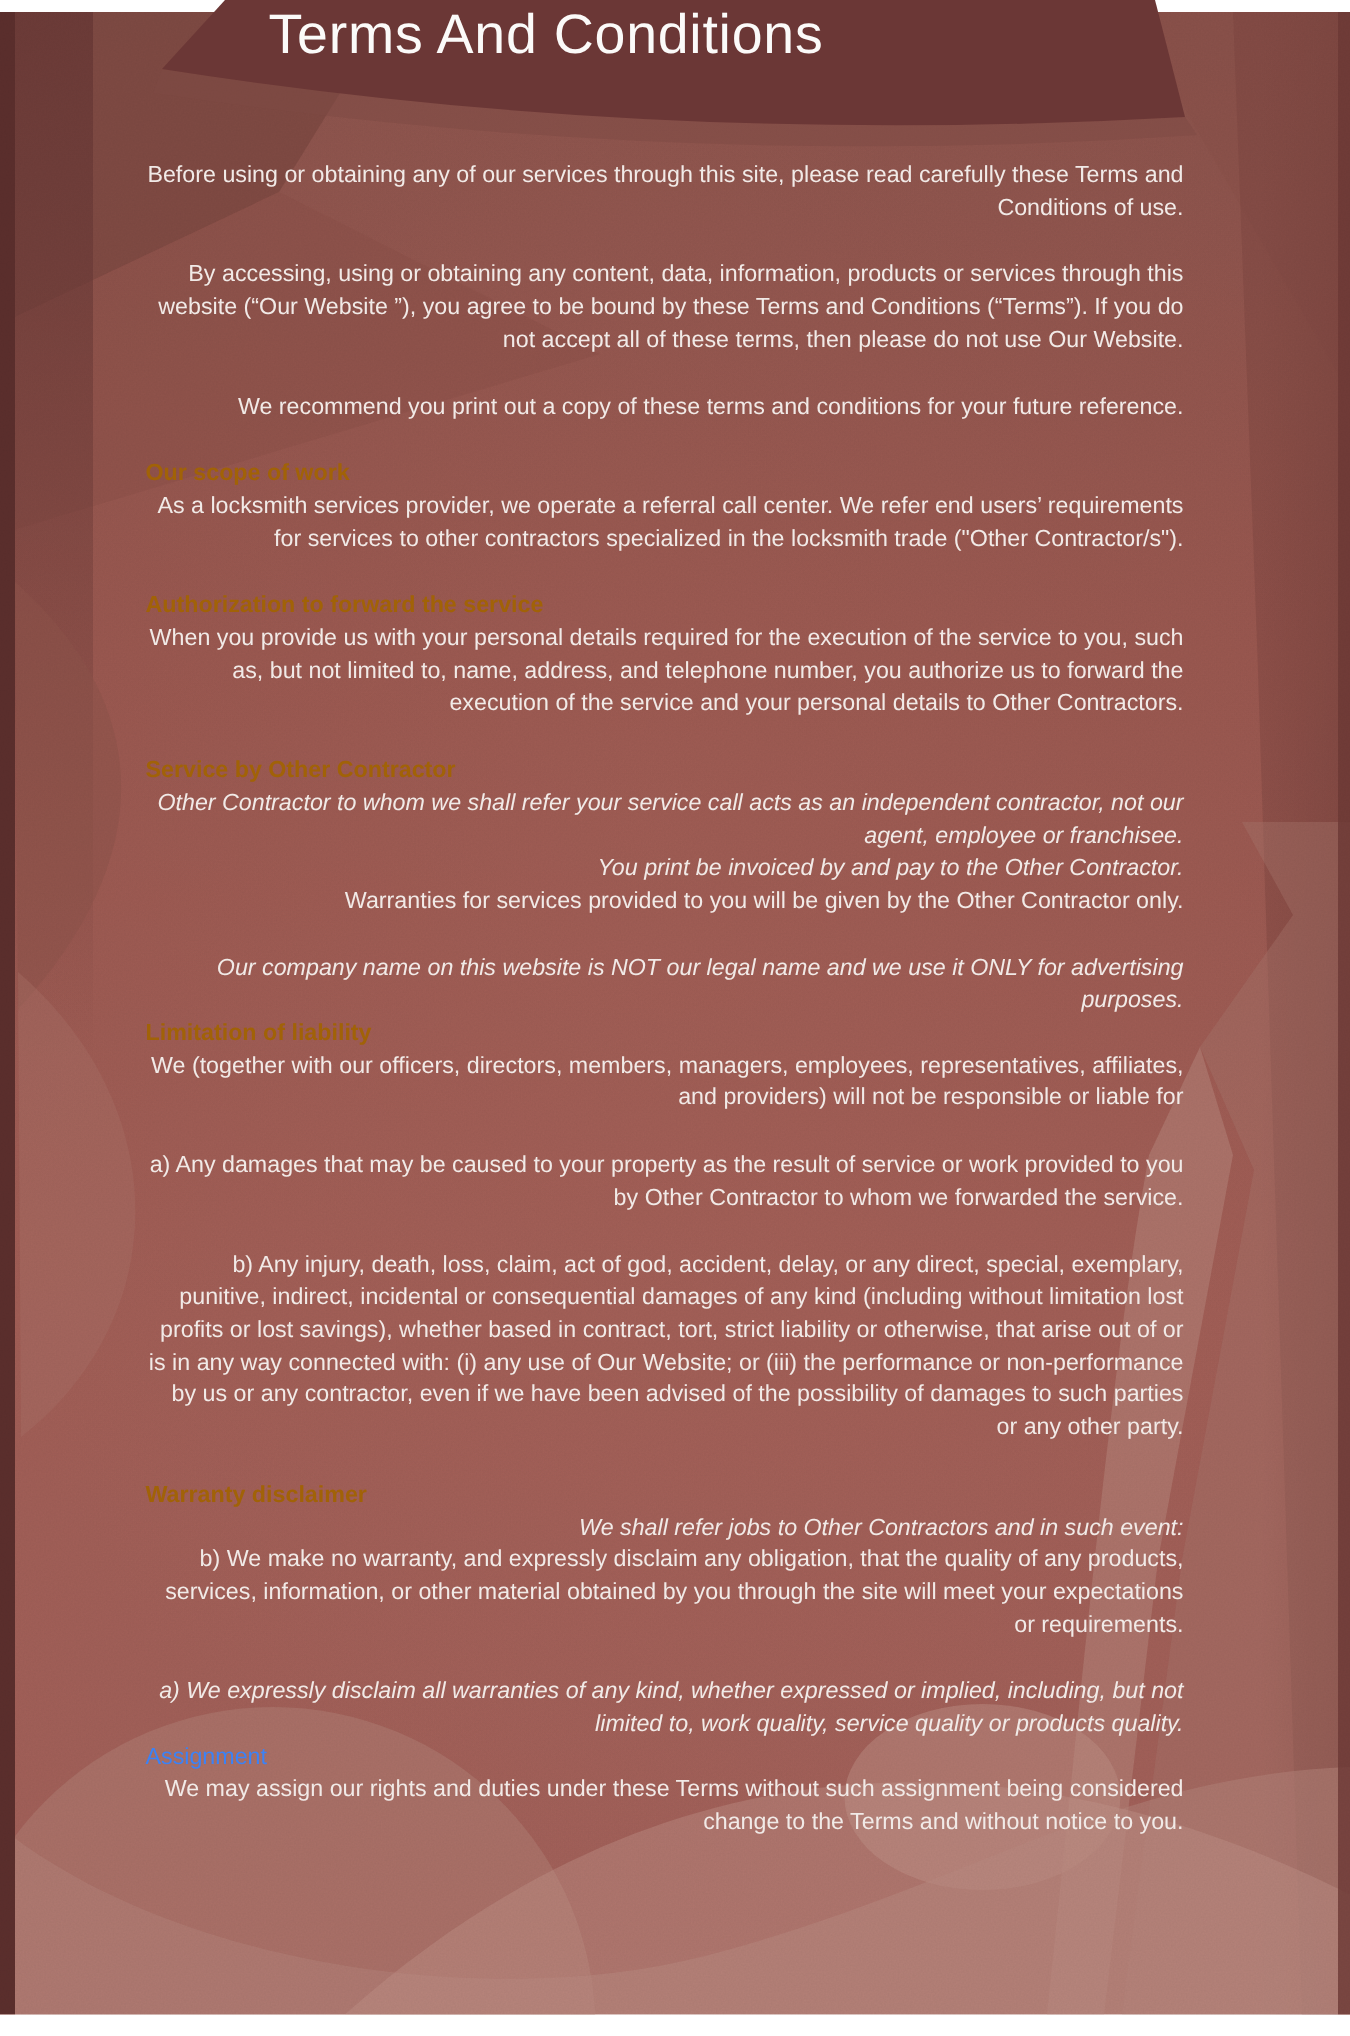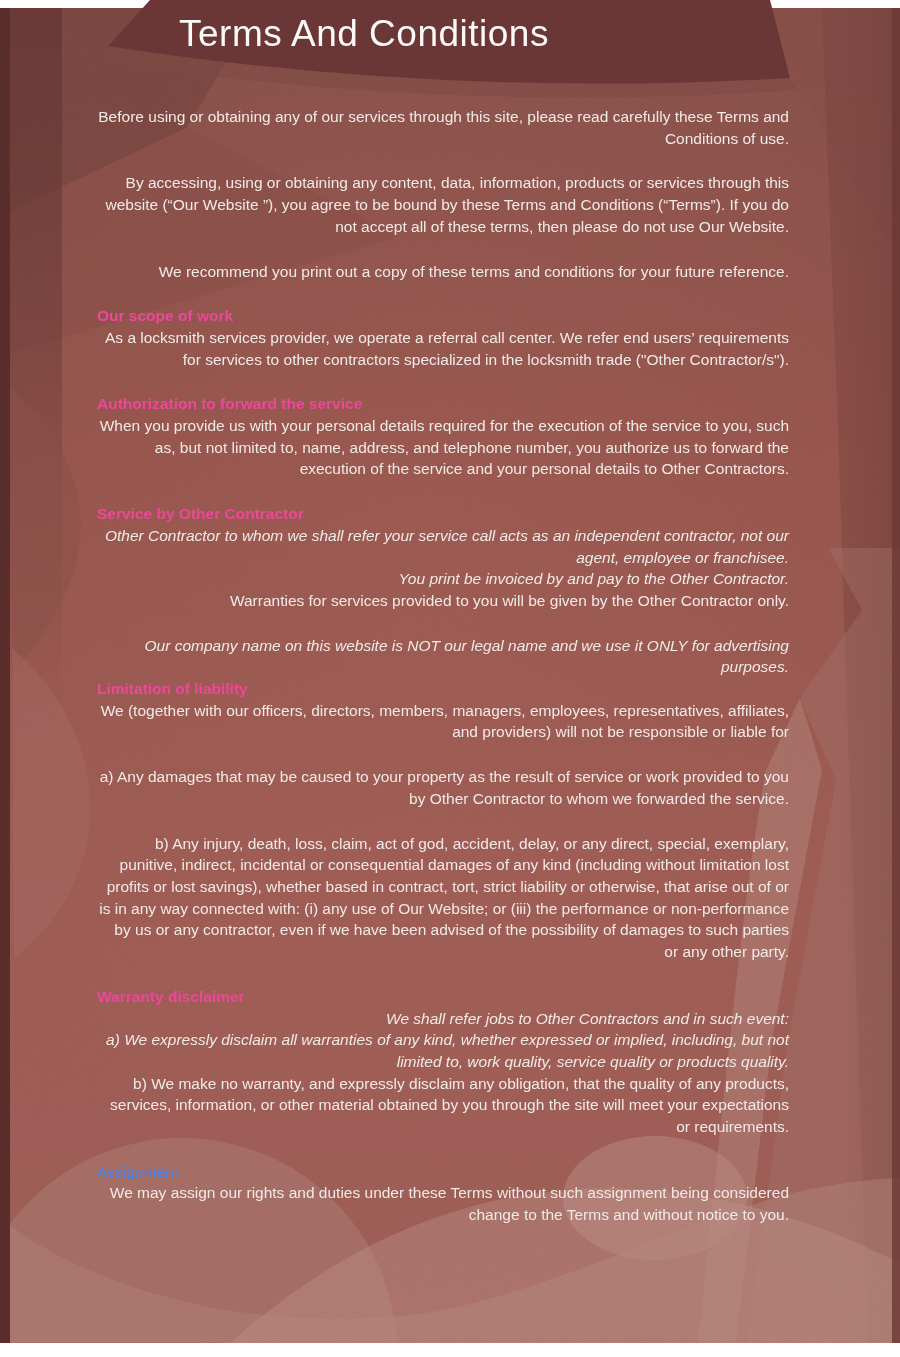--- a/index.html
+++ b/index.html
@@ -18,42 +18,42 @@
     position: absolute; top: 8px; left: 0;
     width: 900px; height: 1335px; display: block;
   }
   
   .banner {
     position: absolute; top: 0; left: 0;
     width: 900px; height: 120px;
   }
   .banner svg { position: absolute; top: 0; left: 0; display: block; }
   .banner h1 {
-    position: absolute; top: 13px; left: 0;
+    position: absolute; top: 2px; left: 0;
     width: 728px; margin: 0;
     text-align: center;
     font-size: 37px; font-weight: 400;
     letter-spacing: 0.5px;
     color: #fbfaf9;
   }
   
   .content {
     position: absolute; top: 106px; left: 97px;
     width: 692px;
     color: #f1eae7;
     font-size: 15.5px; line-height: 21.7px;
   }
   .content p { margin: 0 0 23px 0; text-align: right; }
   .content p.tight { margin-bottom: 0; font-style: italic; }
   .content p.last { margin-bottom: 0; }
   .content h2 {
     margin: 0;
     font-size: 15.5px; line-height: 21.7px;
     font-weight: 700;
-    color: #ec4899;
+    color: #a16207;
   }
   .content h2.plain { font-weight: 400; color: #3b82f6; }
 </style>
 </head>
 <body>
 
 <div class="page">
 
   <svg class="art" width="900" height="1335" viewBox="0 0 900 1335" aria-hidden="true">
     <defs>
@@ -156,22 +156,22 @@
     <section>
       <h2>Limitation of liability</h2>
       <p class="p">We (together with our officers, directors, members, managers, employees, representatives, affiliates, and providers) will not be responsible or liable for</p>
       <p class="p">a) Any damages that may be caused to your property as the result of service or work provided to you by Other Contractor to whom we forwarded the service.</p>
       <p class="p">b) Any injury, death, loss, claim, act of god, accident, delay, or any direct, special, exemplary, punitive, indirect, incidental or consequential damages of any kind (including without limitation lost profits or lost savings), whether based in contract, tort, strict liability or otherwise, that arise out of or is in any way connected with: (i) any use of Our Website; or (iii) the performance or non-performance by us or any contractor, even if we have been advised of the possibility of damages to such parties or any other party.</p>
     </section>
 
     <section>
       <h2>Warranty disclaimer</h2>
       <p class="p tight">We shall refer jobs to Other Contractors and in such event:</p>
+      <p class="p">b) We make no warranty, and expressly disclaim any obligation, that the quality of any products, services, information, or other material obtained by you through the site will meet your expectations or requirements.</p>
       <p class="p tight">a) We expressly disclaim all warranties of any kind, whether expressed or implied, including, but not limited to, work quality, service quality or products quality.</p>
-      <p class="p">b) We make no warranty, and expressly disclaim any obligation, that the quality of any products, services, information, or other material obtained by you through the site will meet your expectations or requirements.</p>
     </section>
 
     <section>
       <h2 class="plain">Assignment</h2>
       <p class="p last">We may assign our rights and duties under these Terms without such assignment being considered change to the Terms and without notice to you.</p>
     </section>
 
   </main>
 </div>
 

